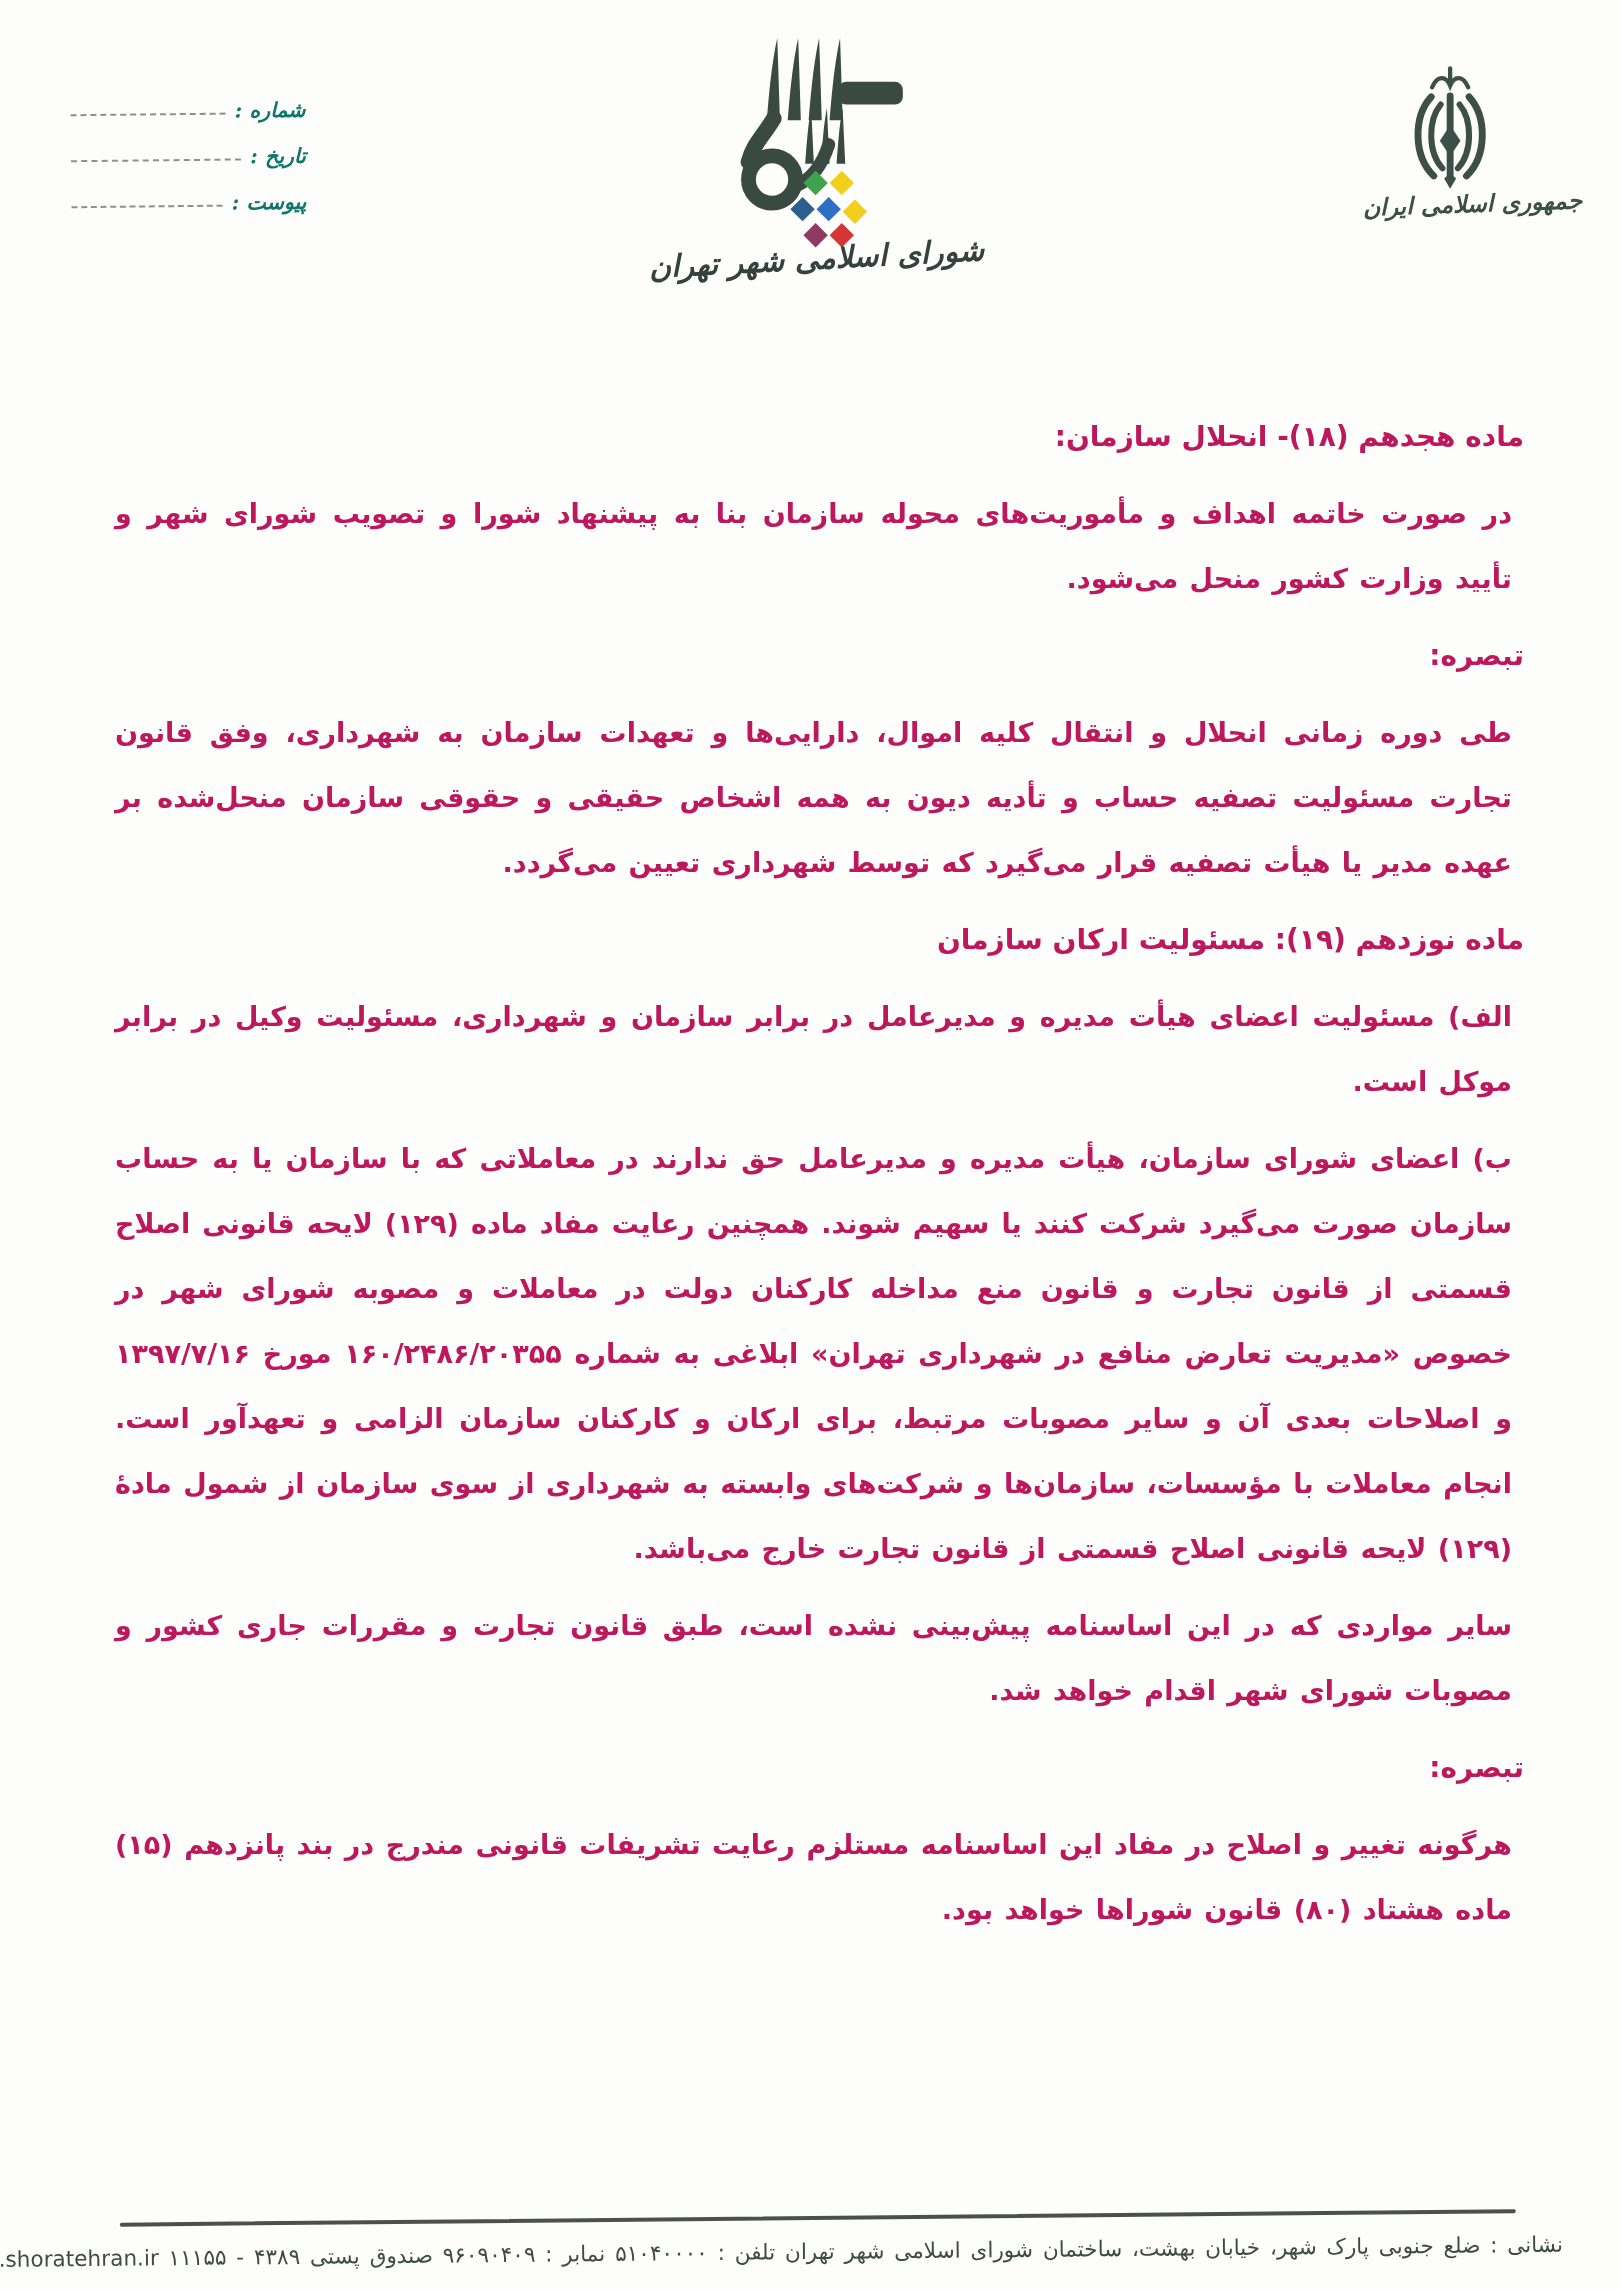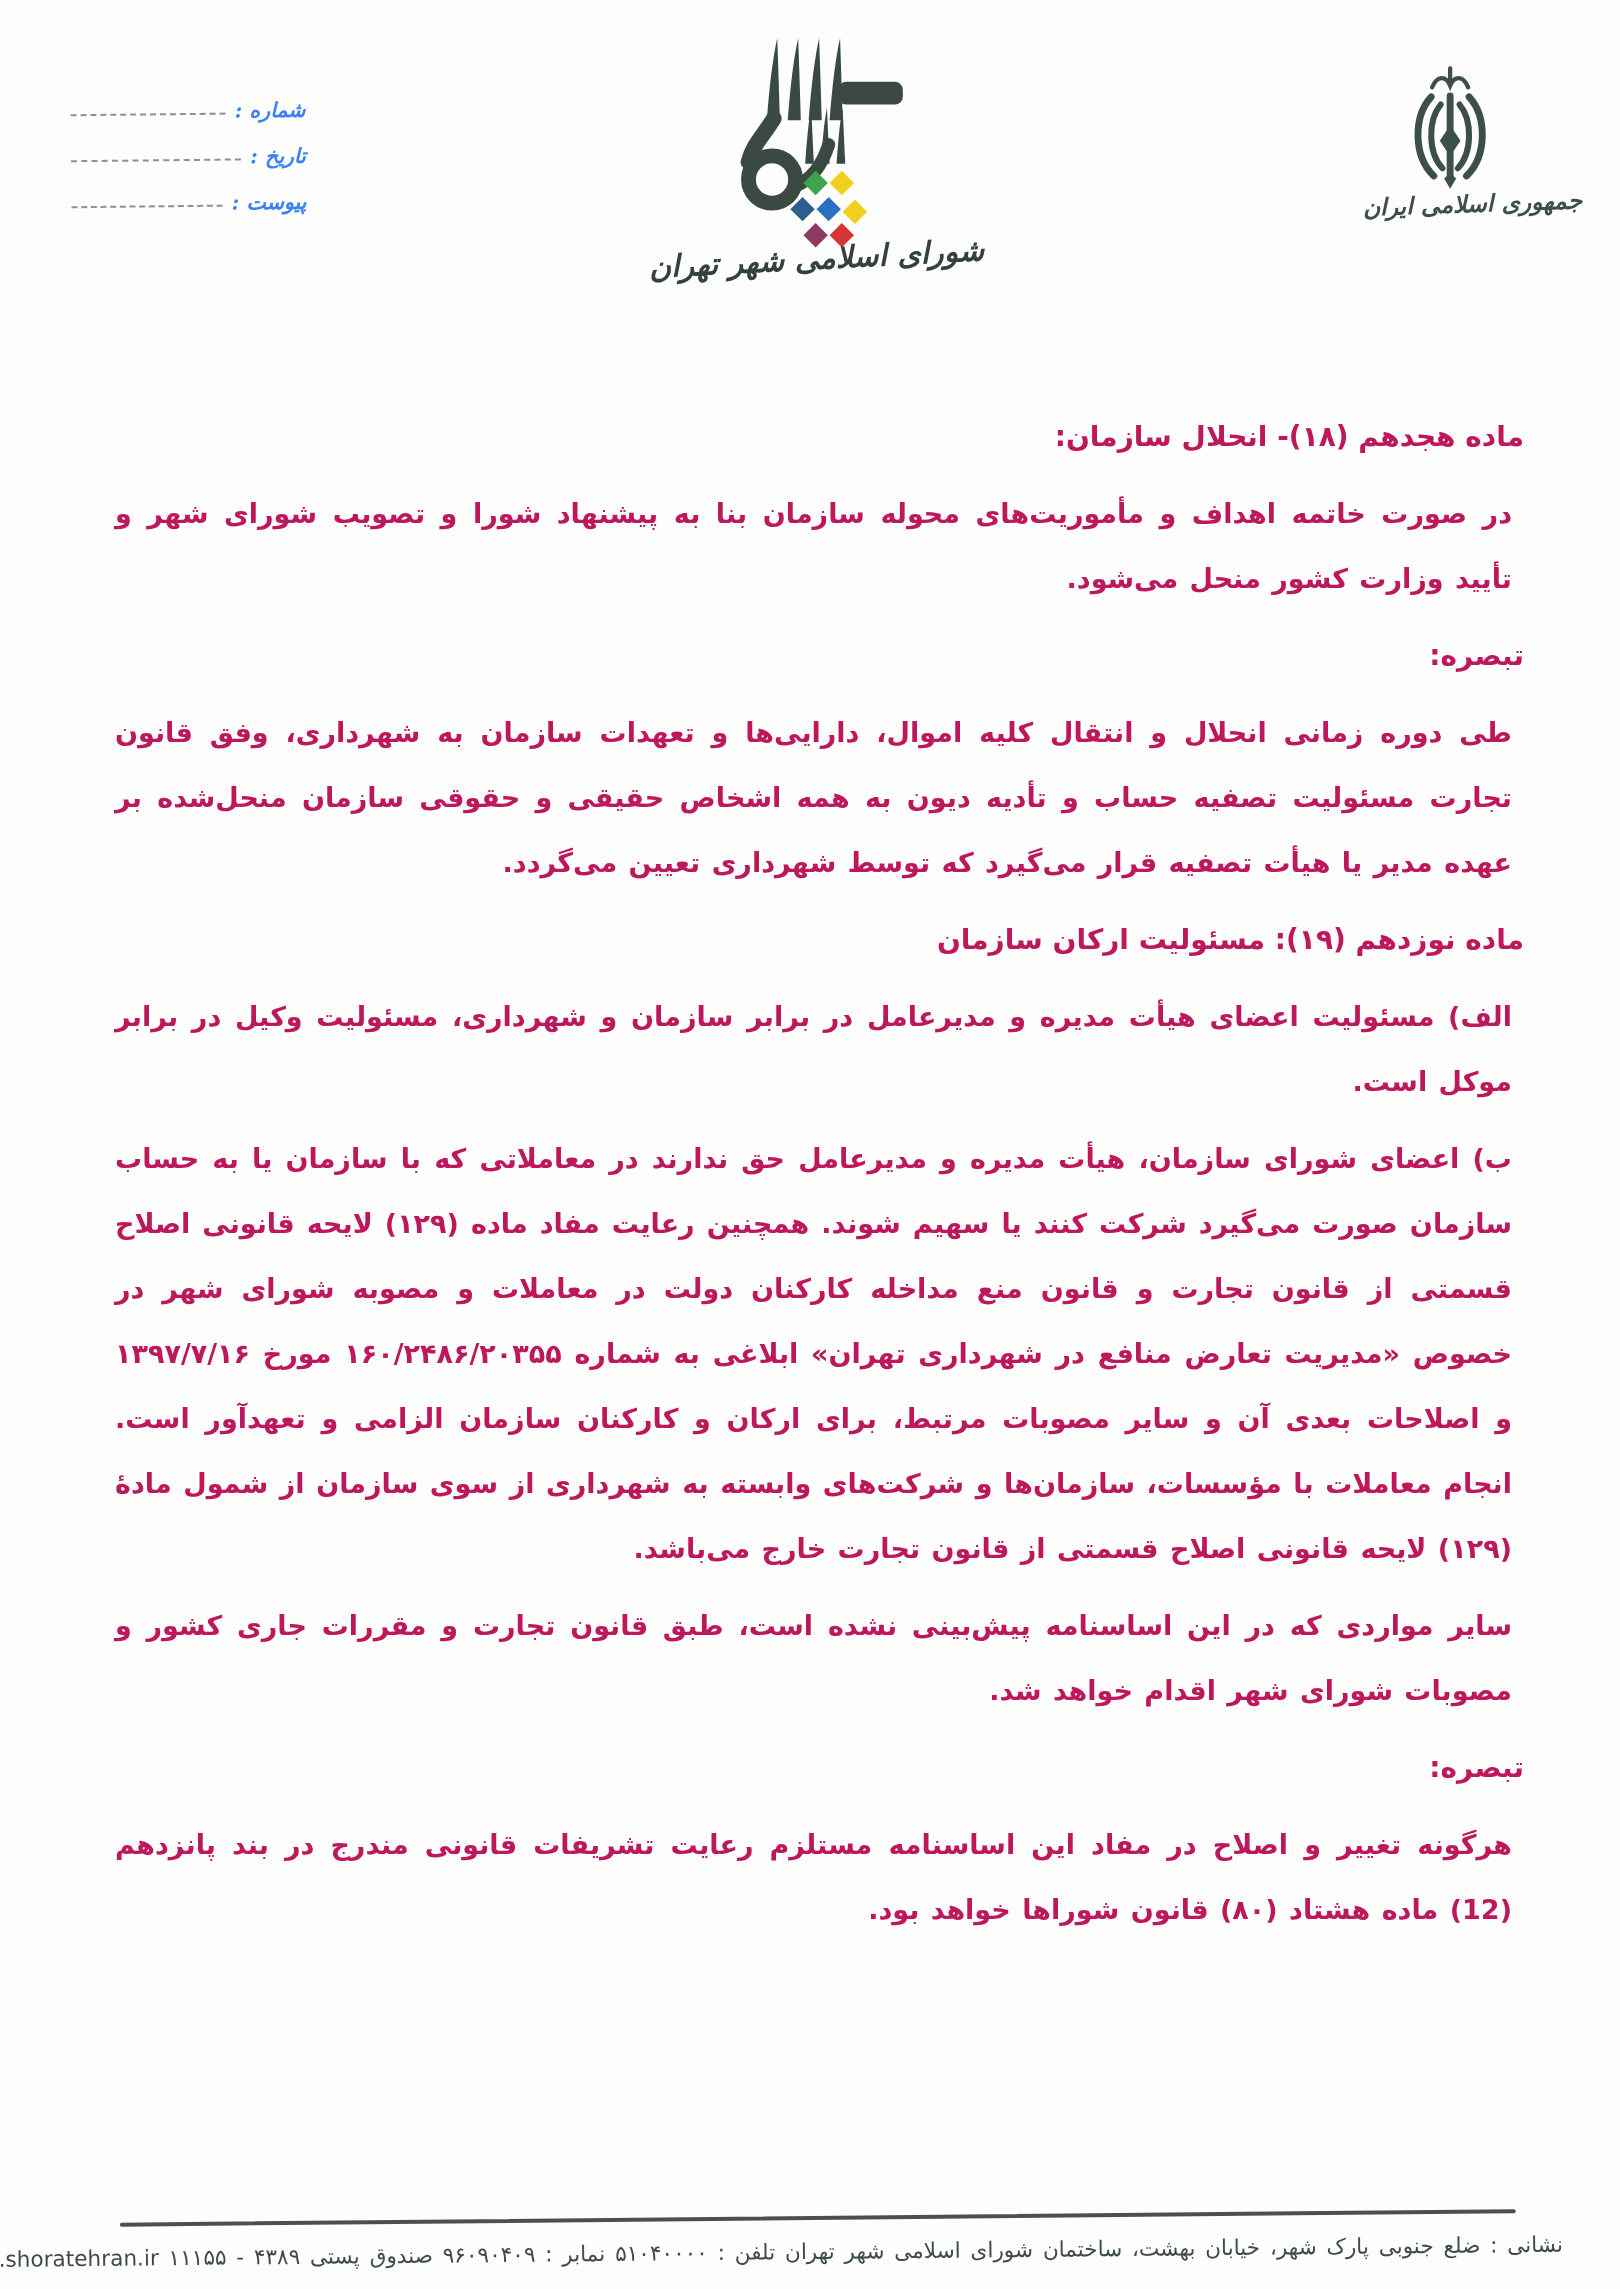--- a/index.html
+++ b/index.html
@@ -12,21 +12,21 @@
   }
 
   
   .ref-fields{
     position:absolute;left:71px;top:88px;width:235px;
     transform:rotate(-0.6deg);
   }
   .ref-row{display:flex;direction:rtl;align-items:center;height:46px;}
   .ref-label{
     font-family:"DejaVu Serif",serif;font-style:italic;font-weight:700;
-    font-size:20.6px;color:#3b82f6;white-space:nowrap;
+    font-size:20.6px;color:#0f766e;white-space:nowrap;
   }
   .ref-dash{flex:1;border-top:2px dashed #8a928d;margin-right:8.8px;margin-top:5.9px;}
 
   
   .logo-wrap{position:absolute;left:704px;top:33px;width:225px;height:218px;}
   .council-name{
     position:absolute;left:586px;top:241px;width:461px;
     font-family:"DejaVu Serif",serif;font-style:italic;font-weight:700;
     font-size:30px;color:#33423e;text-align:center;direction:rtl;
     transform:rotate(-3deg);white-space:nowrap;
@@ -146,21 +146,21 @@
   <div class="doc-body">
     <div class="h">ماده هجدهم (۱۸)- انحلال سازمان:</div>
     <div class="p">در صورت خاتمه اهداف و مأموریت‌های محوله سازمان بنا به پیشنهاد شورا و تصویب شورای شهر و تأیید وزارت کشور منحل می‌شود.</div>
     <div class="h">تبصره:</div>
     <div class="p">طی دوره زمانی انحلال و انتقال کلیه اموال، دارایی‌ها و تعهدات سازمان به شهرداری، وفق قانون تجارت مسئولیت تصفیه حساب و تأدیه دیون به همه اشخاص حقیقی و حقوقی سازمان منحل‌شده بر عهده مدیر یا هیأت تصفیه قرار می‌گیرد که توسط شهرداری تعیین می‌گردد.</div>
     <div class="h">ماده نوزدهم (۱۹): مسئولیت ارکان سازمان</div>
     <div class="p">الف) مسئولیت اعضای هیأت مدیره و مدیرعامل در برابر سازمان و شهرداری، مسئولیت وکیل در برابر موکل است.</div>
     <div class="p">ب) اعضای شورای سازمان، هیأت مدیره و مدیرعامل حق ندارند در معاملاتی که با سازمان یا به حساب سازمان صورت می‌گیرد شرکت کنند یا سهیم شوند. همچنین رعایت مفاد ماده (۱۲۹) لایحه قانونی اصلاح قسمتی از قانون تجارت و قانون منع مداخله کارکنان دولت در معاملات و مصوبه شورای شهر در خصوص «مدیریت تعارض منافع در شهرداری تهران» ابلاغی به شماره ۱۶۰/۲۴۸۶/۲۰۳۵۵ مورخ ۱۳۹۷/۷/۱۶ و اصلاحات بعدی آن و سایر مصوبات مرتبط، برای ارکان و کارکنان سازمان الزامی و تعهدآور است. انجام معاملات با مؤسسات، سازمان‌ها و شرکت‌های وابسته به شهرداری از سوی سازمان از شمول مادهٔ (۱۲۹) لایحه قانونی اصلاح قسمتی از قانون تجارت خارج می‌باشد.</div>
     <div class="p">سایر مواردی که در این اساسنامه پیش‌بینی نشده است، طبق قانون تجارت و مقررات جاری کشور و مصوبات شورای شهر اقدام خواهد شد.</div>
     <div class="h">تبصره:</div>
-    <div class="p">هرگونه تغییر و اصلاح در مفاد این اساسنامه مستلزم رعایت تشریفات قانونی مندرج در بند پانزدهم (12) ماده هشتاد (۸۰) قانون شوراها خواهد بود.</div>
+    <div class="p">هرگونه تغییر و اصلاح در مفاد این اساسنامه مستلزم رعایت تشریفات قانونی مندرج در بند پانزدهم (۱۵) ماده هشتاد (۸۰) قانون شوراها خواهد بود.</div>
   </div>
 
   <div class="footer">
     <div class="footer-rule"></div>
     <div class="footer-address">نشانی : ضلع جنوبی پارک شهر، خیابان بهشت، ساختمان شورای اسلامی شهر تهران    تلفن : ۵۱۰۴۰۰۰۰ نمابر : ۹۶۰۹۰۴۰۹ صندوق پستی ۴۳۸۹ - ۱۱۱۵۵ www.shoratehran.ir</div>
   </div>
 
 </div>
 
 

